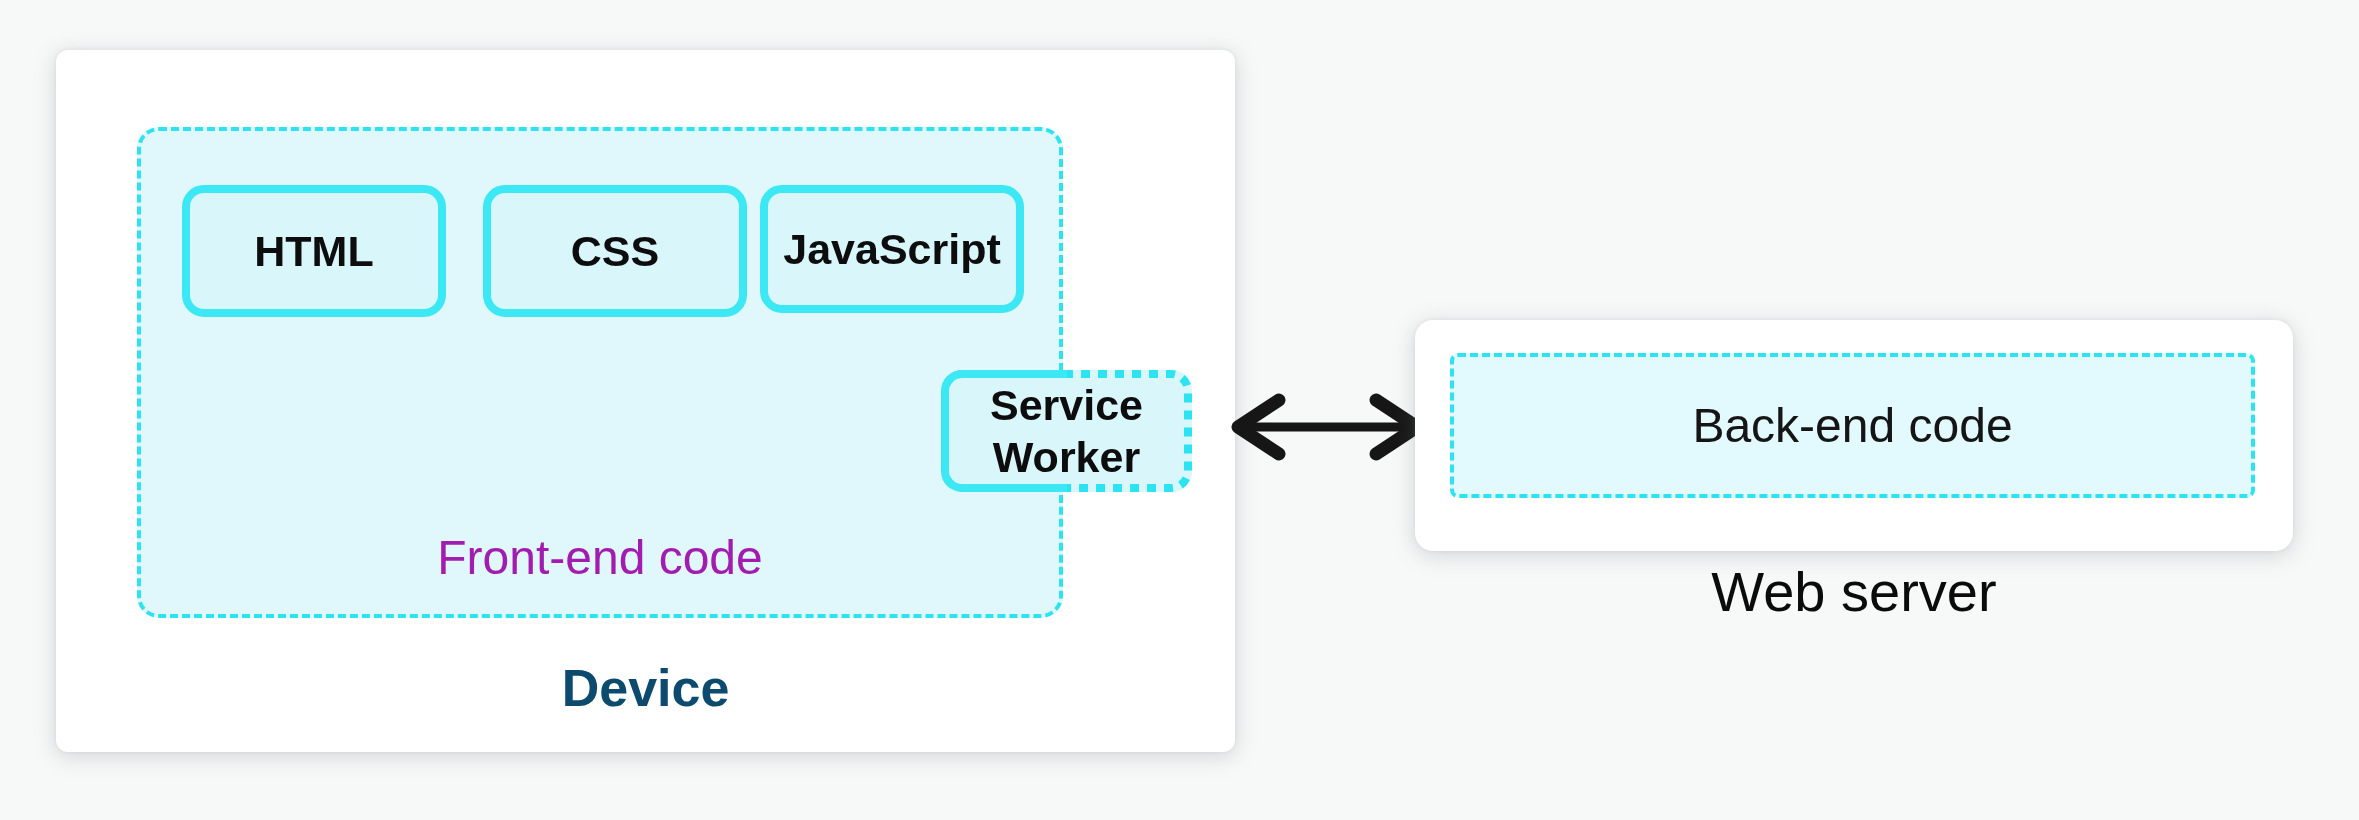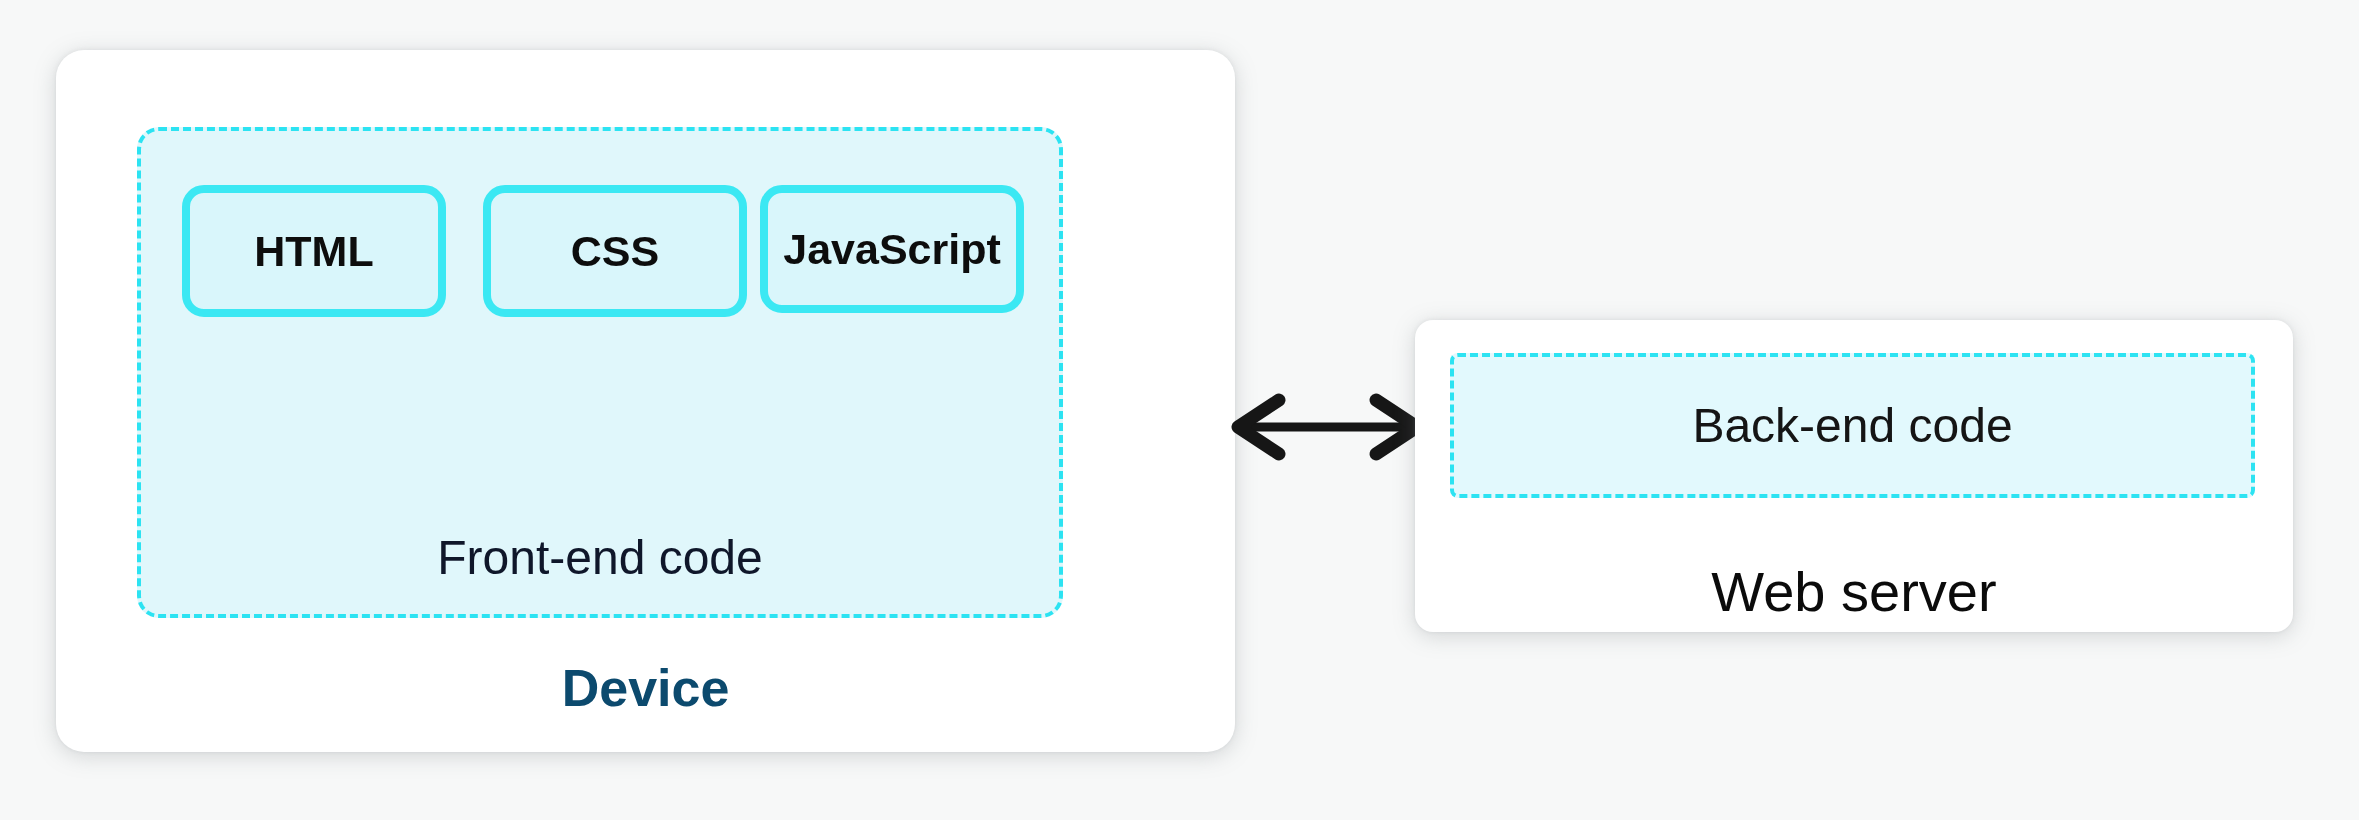--- a/index.html
+++ b/index.html
@@ -19,25 +19,25 @@
     overflow: hidden;
   }
   .card {
     position: absolute;
     background: #ffffff;
     box-shadow: 0 4px 22px rgba(120,125,128,0.28), 0 0 4px rgba(150,155,158,0.18);
   }
   .device-card {
     left: 56px; top: 50px;
     width: 1179px; height: 702px;
-    border-radius: 28px;
+    border-radius: 12px;
   }
   .server-card {
     left: 1415px; top: 320px;
-    width: 878px; height: 312px;
+    width: 878px; height: 231px;
     border-radius: 18px;
   }
   .frontend-container {
     position: absolute;
     left: 81px; top: 77px;           
     width: 926px; height: 491px;
     box-sizing: border-box;
     border: 4px dashed #2ce3f2;
     border-radius: 22px;
     background: #e0f7fb;
@@ -81,21 +81,21 @@
   .frontend-caption {
     position: absolute;
     left: 0; top: 396px;
     width: 100%;
     height: 60px;
     display: flex;
     align-items: center;
     justify-content: center;
     font-size: 48px;
     font-weight: 400;
-    color: #0f172a;
+    color: #a21caf;
   }
   .device-caption {
     position: absolute;
     left: 0; top: 605px;
     width: 100%;
     height: 66px;
     display: flex;
     align-items: center;
     justify-content: center;
     font-size: 52px;
@@ -151,20 +151,33 @@
 
       <div class="code-box box-css">
         <span>CSS</span>
       </div>
 
       <div class="code-box box-javascript">
         <span>JavaScript</span>
       </div>
 
 
+      <div class="sw-box">
+        <svg width="259" height="130" viewBox="0 0 259 130" aria-hidden="true">
+          <defs>
+            <clipPath id="swSolidClip">
+                <rect x="0" y="0" width="130" height="130"></rect>
+              </clipPath>
+          </defs>
+          <rect x="4" y="4" width="251" height="122" rx="20" fill="#d9f6fb"></rect>
+          <rect x="8" y="8" width="243" height="114" rx="17" fill="none" stroke="#2ce3f2" stroke-width="8" stroke-dasharray="9 8"></rect>
+          <rect x="8" y="8" width="243" height="114" rx="17" fill="none" stroke="#3be8f3" stroke-width="8" clip-path="url(#swSolidClip)"></rect>
+        </svg>
+        <div class="sw-label">Service Worker</div>
+      </div>
 
       <div class="frontend-caption">Front-end code</div>
     </div>
 
     <div class="device-caption">Device</div>
   </div>
 
   <div class="arrow-wrap">
     <svg width="205" height="100" viewBox="0 0 205 100" aria-hidden="true">
       <g stroke="#161616" fill="none" stroke-linecap="round" stroke-linejoin="round">

